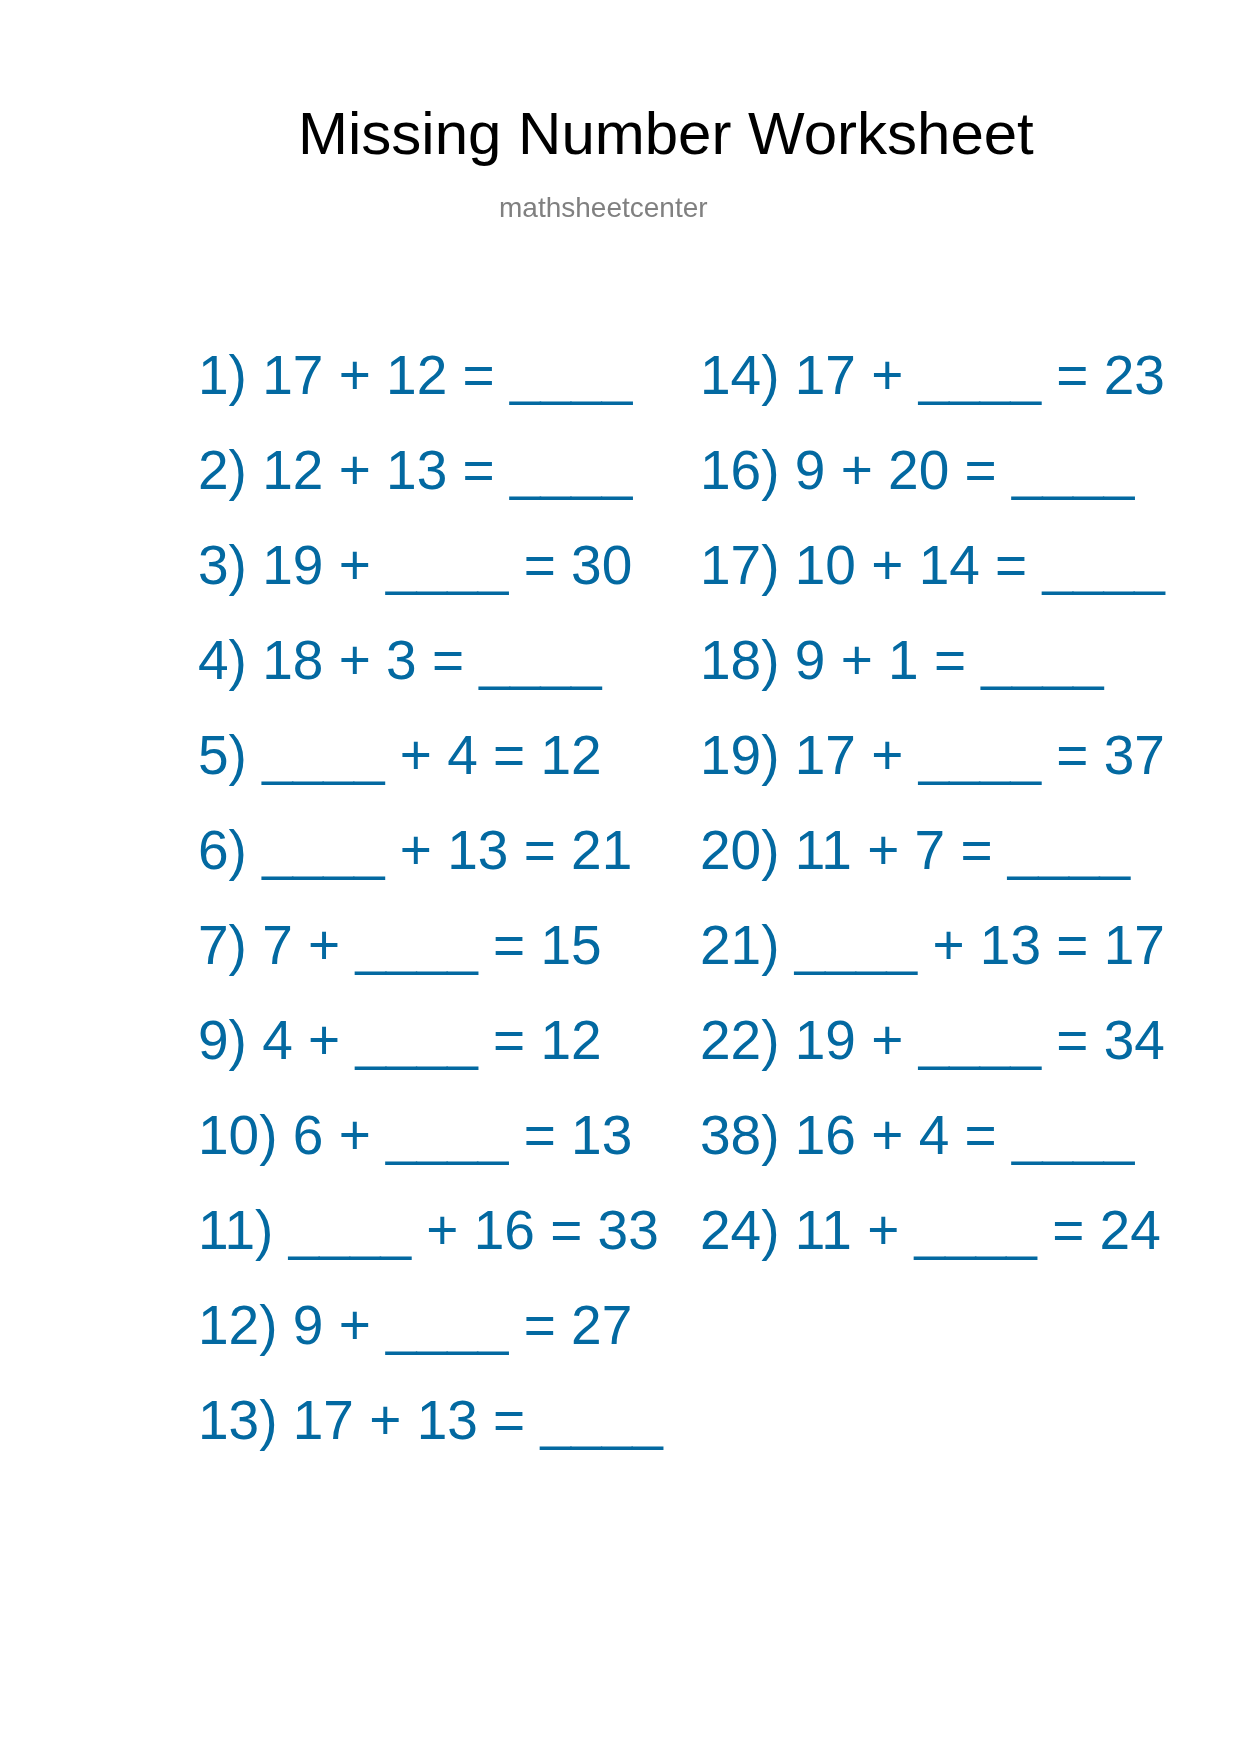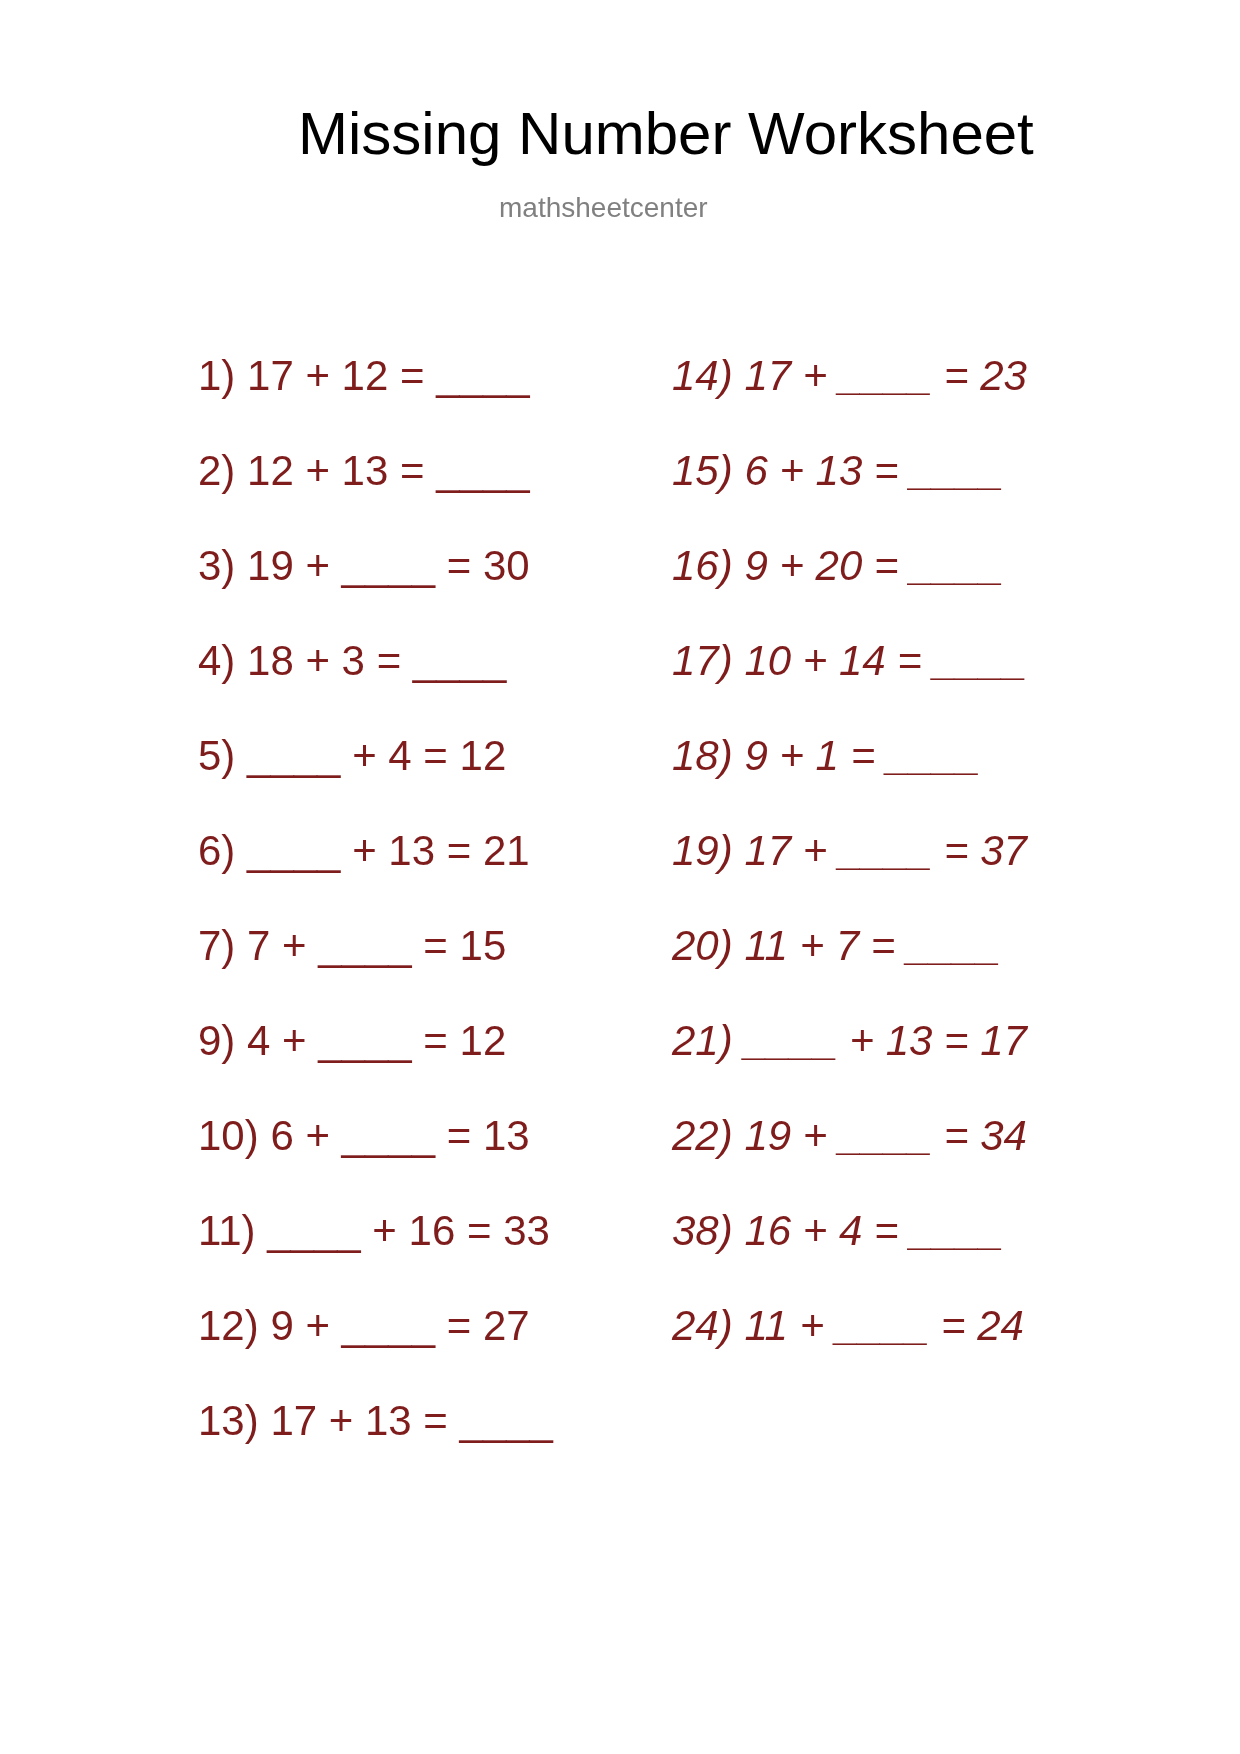--- a/index.html
+++ b/index.html
@@ -32,27 +32,27 @@
     line-height: 40px;
     white-space: nowrap;
     color: #808080;
   }
   .column {
     position: absolute;
     top: 353px;
     width: 460px;
   }
   .col-left { left: 198px; }
-  .col-right { left: 672px; font-style: italic; }
+  .col-right { left: 700px; }
   .problem {
     height: 95px;
-    font-size: 42px;
+    font-size: 55px;
     line-height: 45px;
     white-space: pre;
-    color: #7f1d1d;
+    color: #0369a1;
   }
   .problem .num { }
 </style>
 </head>
 <body>
 
 <div class="title">Missing Number Worksheet</div>
 <div class="subtitle">mathsheetcenter</div>
 
 <div class="column col-left">
@@ -65,21 +65,20 @@
   <div class="problem"><span class="num">7)</span> <span>7 + ____ = 15</span></div>
   <div class="problem"><span class="num">9)</span> <span>4 + ____ = 12</span></div>
   <div class="problem"><span class="num">10)</span> <span>6 + ____ = 13</span></div>
   <div class="problem"><span class="num">11)</span> <span>____ + 16 = 33</span></div>
   <div class="problem"><span class="num">12)</span> <span>9 + ____ = 27</span></div>
   <div class="problem"><span class="num">13)</span> <span>17 + 13 = ____</span></div>
 </div>
 
 <div class="column col-right">
   <div class="problem"><span class="num">14)</span> <span>17 + ____ = 23</span></div>
-  <div class="problem"><span class="num">15)</span> <span>6 + 13 = ____</span></div>
   <div class="problem"><span class="num">16)</span> <span>9 + 20 = ____</span></div>
   <div class="problem"><span class="num">17)</span> <span>10 + 14 = ____</span></div>
   <div class="problem"><span class="num">18)</span> <span>9 + 1 = ____</span></div>
   <div class="problem"><span class="num">19)</span> <span>17 + ____ = 37</span></div>
   <div class="problem"><span class="num">20)</span> <span>11 + 7 = ____</span></div>
   <div class="problem"><span class="num">21)</span> <span>____ + 13 = 17</span></div>
   <div class="problem"><span class="num">22)</span> <span>19 + ____ = 34</span></div>
   <div class="problem"><span class="num">38)</span> <span>16 + 4 = ____</span></div>
   <div class="problem"><span class="num">24)</span> <span>11 + ____ = 24</span></div>
 </div>

